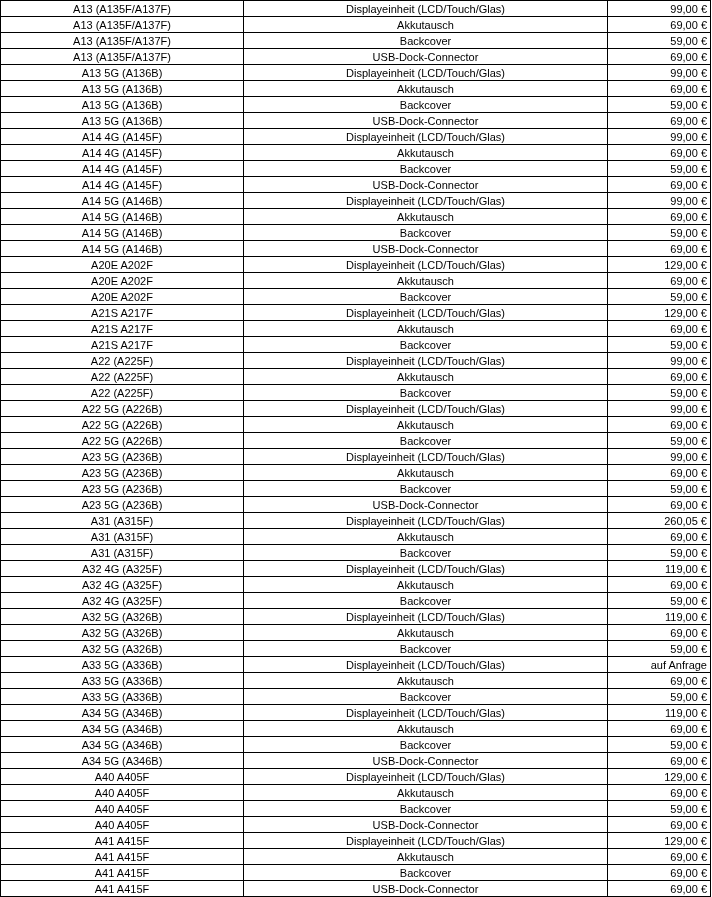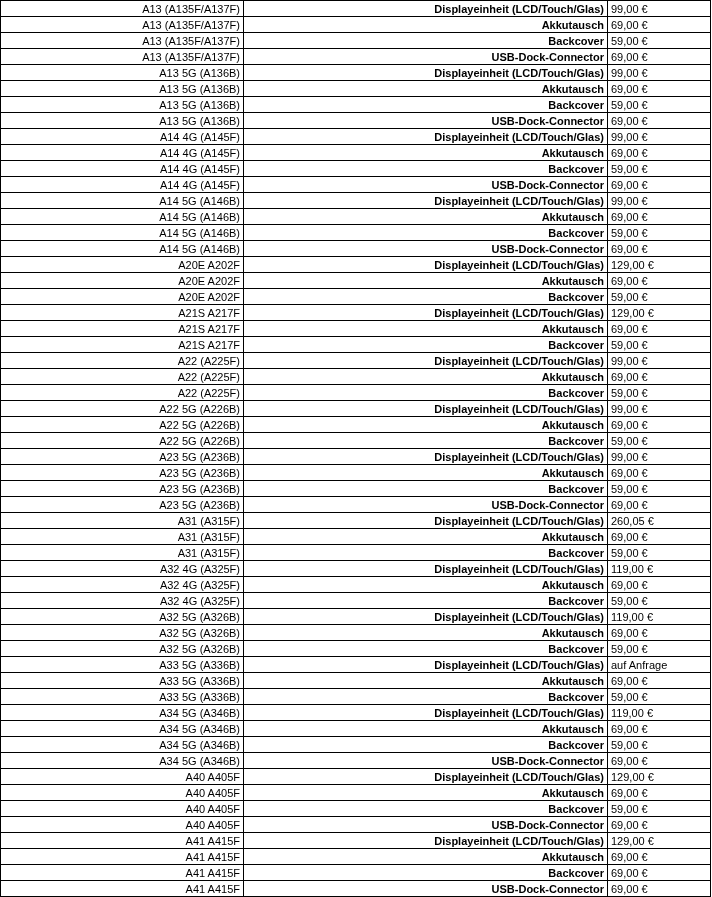--- a/index.html
+++ b/index.html
@@ -24,23 +24,23 @@
     height: 15px;
     font-size: 11px;
     line-height: 14px;
     color: #000000;
     padding: 0 3px;
     white-space: nowrap;
     overflow: hidden;
     vertical-align: middle;
     background: #ffffff;
   }
-  td.col-model  { width: 236px; text-align: right; }
-  td.col-service{ width: 357px; text-align: right; font-weight: bold; }
-  td.col-price  { width: 96px;  padding-right: 5px; }
+  td.col-model  { width: 236px; text-align: center; }
+  td.col-service{ width: 357px; text-align: center; }
+  td.col-price  { width: 96px;  text-align: right; padding-right: 5px; }
 </style>
 </head>
 <body>
 
 <table class="price-table">
   <tbody>
       <tr>
         <td class="col-model">A13 (A135F/A137F)</td>
         <td class="col-service">Displayeinheit (LCD/Touch/Glas)</td>
         <td class="col-price">99,00 €</td>

